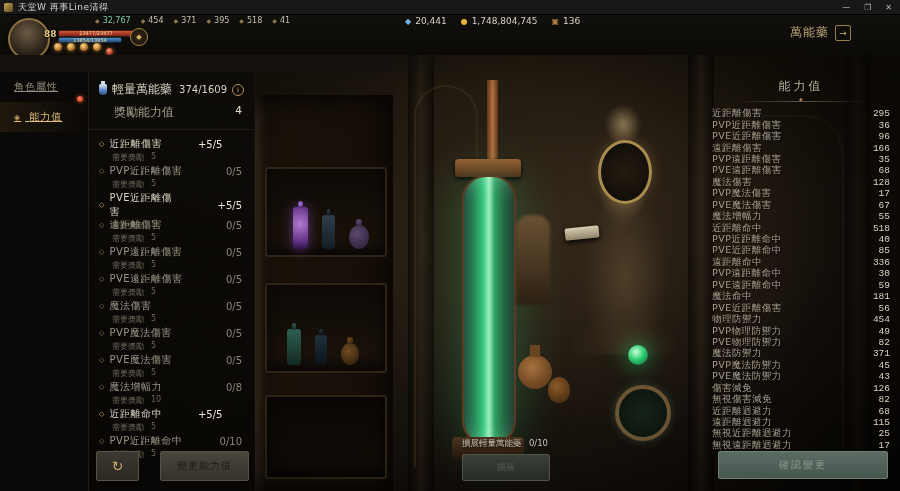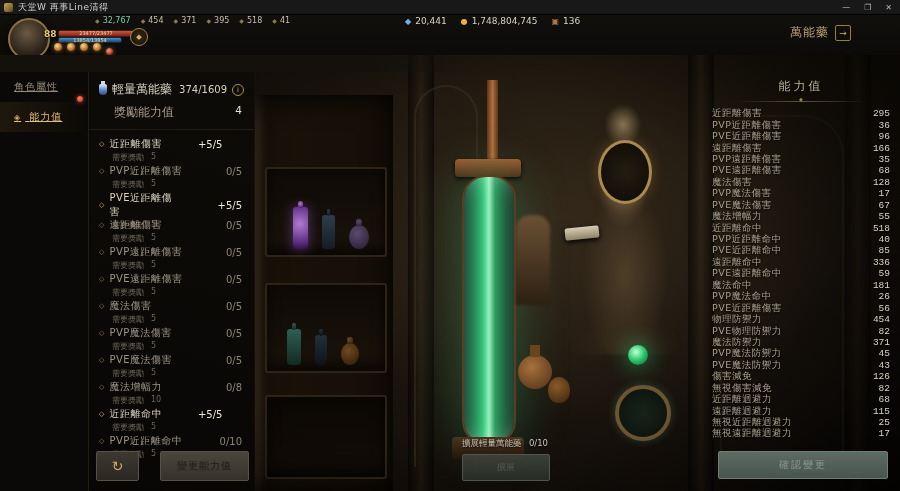--- a/index.html
+++ b/index.html
@@ -533,40 +533,44 @@
         </div>
         <div class="statrow">
           <span class="sn">PVE近距離命中</span>
           <span class="sv">85</span>
         </div>
         <div class="statrow">
           <span class="sn">遠距離命中</span>
           <span class="sv">336</span>
         </div>
         <div class="statrow">
+          <span class="sn">PVP遠距離命中</span>
+          <span class="sv">30</span>
+        </div>
+        <div class="statrow">
           <span class="sn">PVE遠距離命中</span>
           <span class="sv">59</span>
         </div>
         <div class="statrow">
           <span class="sn">魔法命中</span>
           <span class="sv">181</span>
         </div>
         <div class="statrow">
-          <span class="sn">PVP魔法命中</span>
-          <span class="sv">26</span>
-        </div>
-        <div class="statrow">
           <span class="sn">PVE近距離傷害</span>
           <span class="sv">56</span>
         </div>
         <div class="statrow">
           <span class="sn">物理防禦力</span>
           <span class="sv">454</span>
         </div>
         <div class="statrow">
+          <span class="sn">PVP物理防禦力</span>
+          <span class="sv">49</span>
+        </div>
+        <div class="statrow">
           <span class="sn">PVE物理防禦力</span>
           <span class="sv">82</span>
         </div>
         <div class="statrow">
           <span class="sn">魔法防禦力</span>
           <span class="sv">371</span>
         </div>
         <div class="statrow">
           <span class="sn">PVP魔法防禦力</span>
           <span class="sv">45</span>

